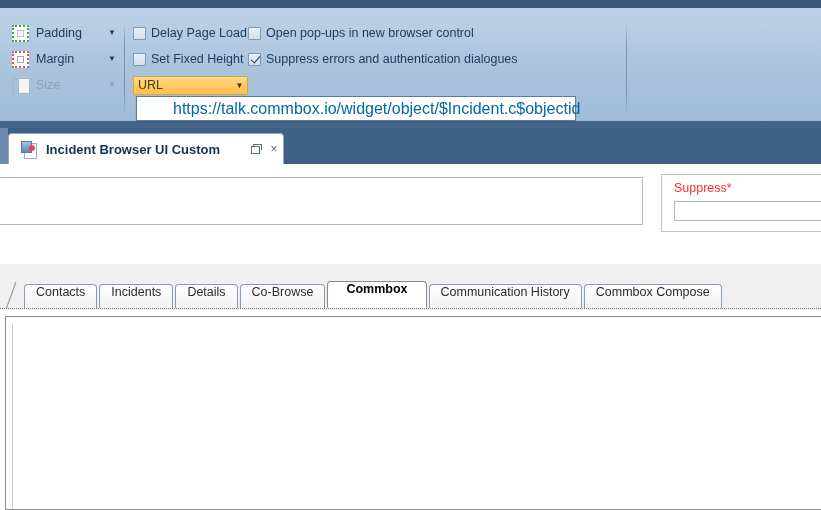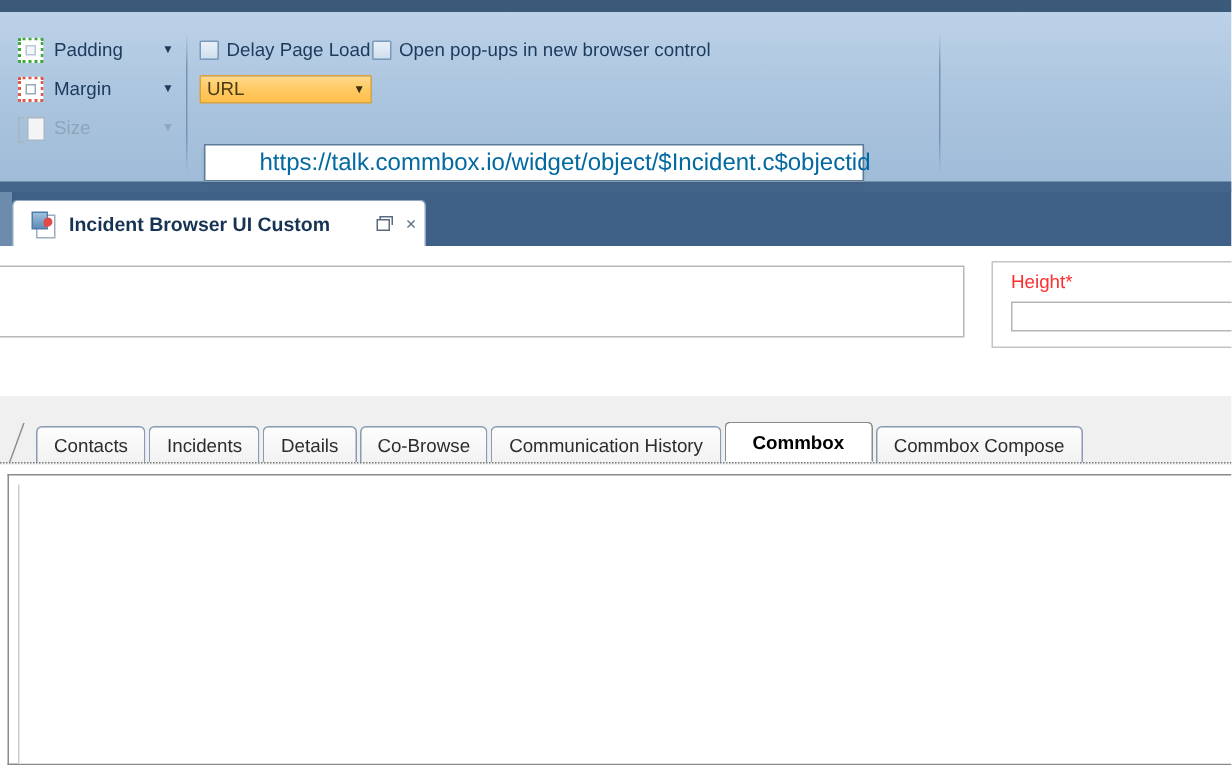--- a/index.html
+++ b/index.html
@@ -347,21 +347,21 @@
     transform-origin: bottom left;
   }
   .tab {
     height: 24px;
     box-sizing: border-box;
     border: 1px solid #8a9cb5;
     border-bottom: none;
     background: linear-gradient(180deg,#fdfdfd 0%, #f2f2f2 100%);
     border-radius: 4px 4px 0 0;
     display: flex;
-    align-items: center;
+    align-items: flex-start;
     justify-content: center;
     padding: 0 11px;
     font-size: 12.5px;
     color: #2c2c2c;
     white-space: nowrap;
     margin-right: 2px;
     flex: 0 0 auto;
   }
   .tab.active {
     height: 27px;
@@ -438,20 +438,30 @@
         <div class="bo-col-left" style="display:flex;align-items:center;">
           <span class="cb"></span>
           <span class="cb-label">Delay Page Load</span>
         </div>
         <div class="bo-col-right" style="display:flex;align-items:center;">
           <span class="cb"></span>
           <span class="cb-label">Open pop-ups in new browser control</span>
         </div>
       </div>
 
+      <div class="bo-row">
+        <div class="bo-col-left" style="display:flex;align-items:center;">
+          <span class="cb"></span>
+          <span class="cb-label">Set Fixed Height</span>
+        </div>
+        <div class="bo-col-right" style="display:flex;align-items:center;">
+          <span class="cb checked"></span>
+          <span class="cb-label">Suppress errors and authentication dialogues</span>
+        </div>
+      </div>
 
       <div class="bo-row">
         <div class="bo-col-left" style="display:flex;align-items:center;">
           <div class="url-combo">
             <span class="url-combo-text">URL</span>
             <span class="url-combo-arrow">▼</span>
           </div>
         </div>
       </div>
     </div>
@@ -476,46 +486,46 @@
       <span class="doc-tab-btn"><span class="restore-glyph"></span></span>
       <span class="doc-tab-btn">×</span>
     </div>
   </div>
 
   <div class="form-body">
 
     <div class="topbox"></div>
 
     <div class="contact-panel">
-      <div class="contact-label">Height*</div>
+      <div class="contact-label">Suppress*</div>
       <div class="contact-input"></div>
     </div>
 
     <div class="tabband"></div>
 
     <div class="tabs">
       <span class="tab-lead"></span>
 
       <div class="tab">
         <span>Contacts</span>
       </div>
       <div class="tab">
         <span>Incidents</span>
       </div>
       <div class="tab">
         <span>Details</span>
       </div>
       <div class="tab">
         <span>Co-Browse</span>
       </div>
+      <div class="tab active">
+        <span>Commbox</span>
+      </div>
       <div class="tab">
         <span>Communication History</span>
-      </div>
-      <div class="tab active">
-        <span>Commbox</span>
       </div>
       <div class="tab">
         <span>Commbox Compose</span>
       </div>
     </div>
 
     <div class="tab-divider-line"></div>
 
     <div class="content-panel">
       <div class="content-panel-inner"></div>

